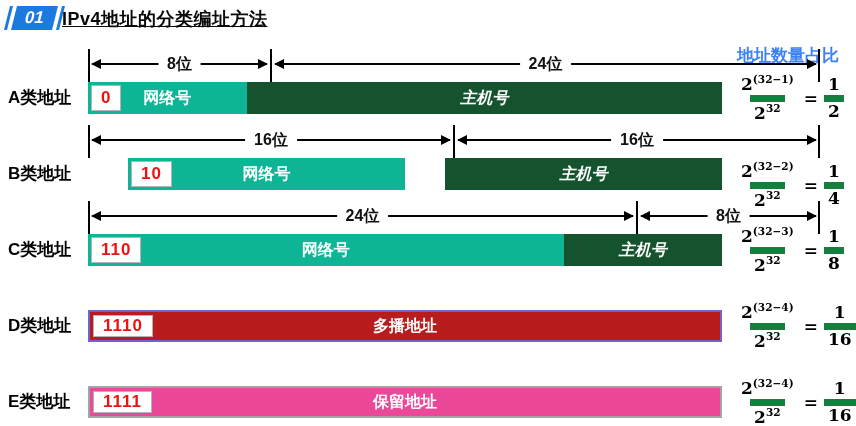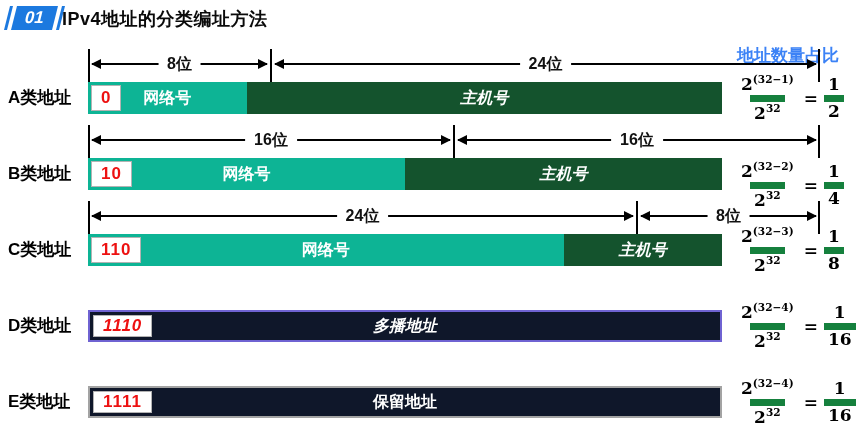--- a/index.html
+++ b/index.html
@@ -6,37 +6,37 @@
   .canvas{position:relative;width:856px;height:426px;background:#ffffff;overflow:hidden;
           font-family:"Liberation Sans",sans-serif;color:#111;}
 
   
   .hdr{position:absolute;left:0;top:0;width:100%;height:36px;}
   .badge{position:absolute;left:14px;top:6px;background:#1c79df;color:#fff;
          font-size:17px;font-weight:bold;padding:2px 11px;transform:skewX(-14deg);}
   .badge::before,.badge::after{content:"";position:absolute;top:0;bottom:0;width:3px;background:#1c79df;}
   .badge::before{left:-7px;}
   .badge::after{right:-7px;}
-  .title{position:absolute;left:62px;top:7px;font-size:18px;font-weight:bold;color:#0a0a0a;letter-spacing:.5px;}
+  .title{position:absolute;left:62px;top:7px;font-size:18px;font-weight:bold;color:#0a0a0a;letter-spacing:.5px;text-decoration:underline;}
 
   .ratio-header{position:absolute;left:737px;top:44px;font-size:17px;font-weight:bold;color:#3b82f6;}
 
   
   .lab{position:absolute;left:8px;width:78px;height:32px;line-height:32px;
        font-size:17px;font-weight:bold;color:#000;}
 
   
   .bar{position:absolute;left:88px;width:634px;height:32px;display:flex;box-sizing:border-box;}
   .seg{position:relative;display:flex;align-items:center;justify-content:center;
        color:#fff;font-size:16px;font-weight:bold;height:100%;box-sizing:border-box;}
   .seg.teal{background:#0db495;}
   .seg.blue{background:#14532d;font-style:italic;}
-  .seg.purple{background:#0f172a;border:2px solid #6f63d2;font-style:italic;}
-  .seg.gray{background:#0f172a;border:2px solid #a3a3a3;}
-  .w25{width:25%;} .w50{width:50%;} .w75{width:75%;} .w100{width:100%;}
+  .seg.purple{background:#b91c1c;border:2px solid #6f63d2;}
+  .seg.gray{background:#ec4899;border:2px solid #a3a3a3;}
+  .w25{width:25%;} .w50{width:50%;margin-left:40px;} .w75{width:75%;} .w100{width:100%;}
   .prefix{position:absolute;left:3px;top:3px;bottom:3px;background:#fff;border:1px solid #b3b3b3;
           color:#ed1111;font-size:17px;font-weight:bold;letter-spacing:1px;
           display:flex;align-items:center;justify-content:center;padding:0 9px;box-sizing:border-box;}
 
   
   .dims{position:absolute;left:88px;width:732px;height:33px;}
   .tick{position:absolute;top:0;bottom:0;width:2px;background:#000;}
   .tk-0{left:0;} .tk-25{left:calc(25% - 1px);} .tk-50{left:calc(50% - 1px);}
   .tk-75{left:calc(75% - 1px);} .tk-100{left:calc(100% - 2px);}
   .dim{position:absolute;top:0;height:100%;}

